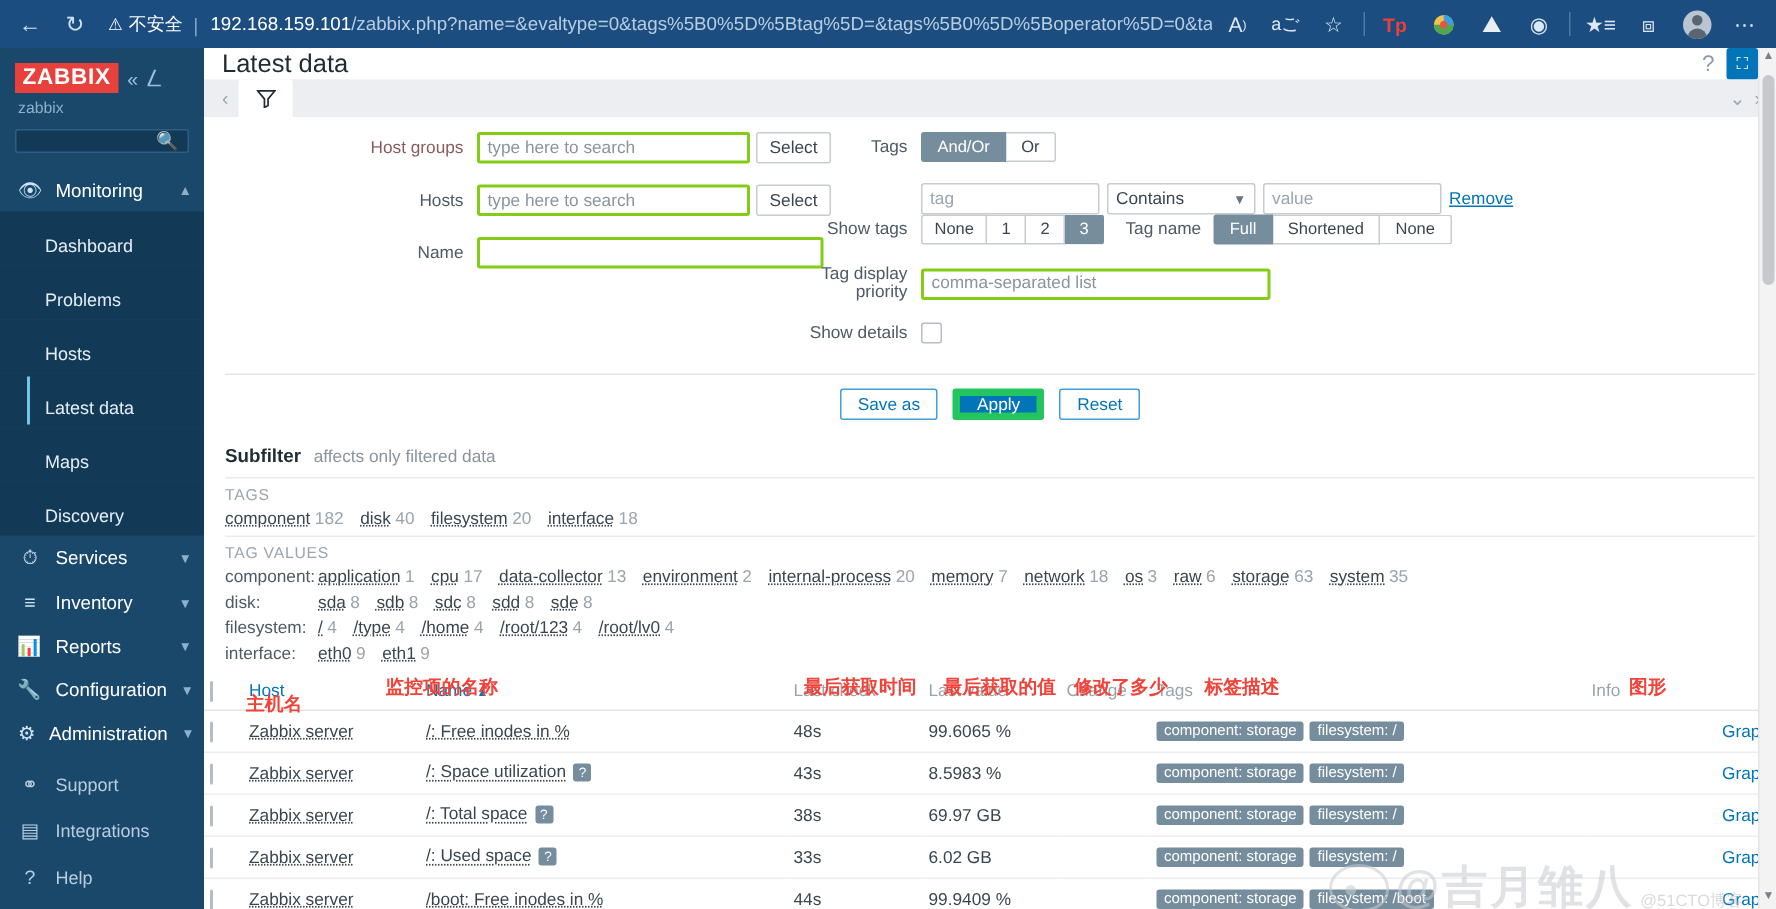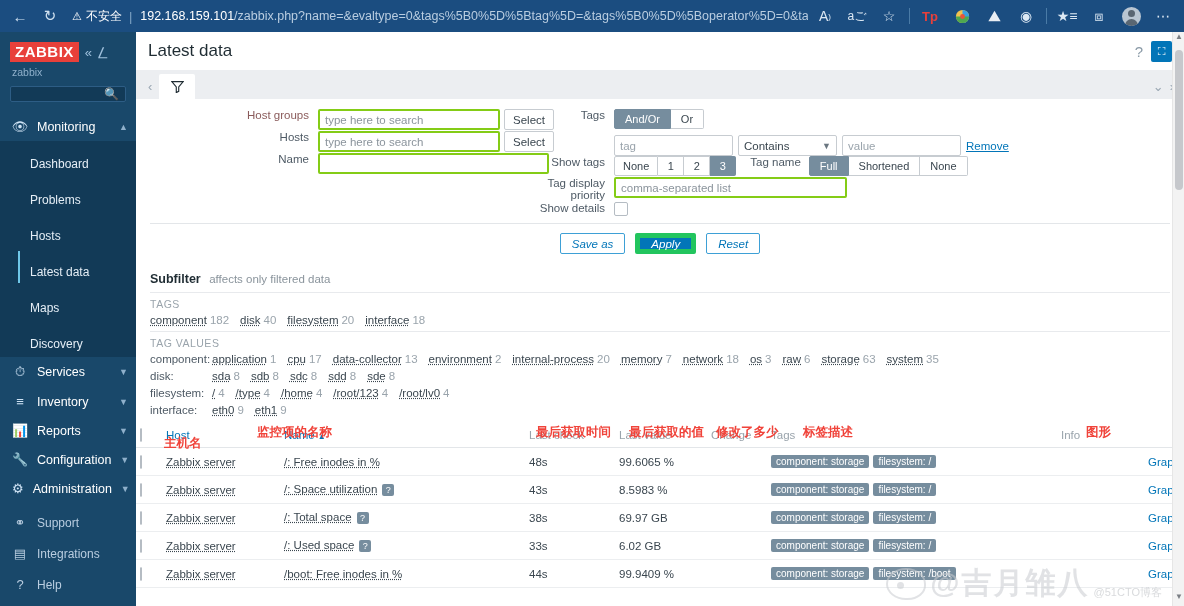--- a/index.html
+++ b/index.html
@@ -112,21 +112,21 @@
     background:#fff; width:36px; height:25px; display:flex; align-items:center;
     justify-content:center; border-radius: 2px 2px 0 0;
   }
   .tab-right { margin-left:auto; display:flex; align-items:center; gap:6px; padding: 0 10px 5px 0; color:#9aa7b3; font-size:13px; }
 
   .filter-body { background:#fff; padding: 10px 0 0 0; }
   .filter-grid { display:flex; }
   .fcol { padding: 0; }
   .fcol-left { width: 418px; padding-left: 90px; }
   .fcol-right { flex:1 1 auto; padding-left: 20px; }
-  .frow { display:flex; align-items:flex-start; margin-bottom: 1px; }
+  .frow { display:flex; align-items:center; margin-bottom: 14px; }
   .flabel {
     width: 92px; text-align:right; padding-right: 9px; font-size: 11.5px; color:#4e5a65;
     flex: 0 0 auto;
   }
   .flabel.req { color:#8a5b5b; }
   .finput {
     height: 21px; border:2px solid #84cc16; border-radius:2px; background:#fff;
     font-size: 11.5px; color:#8b949c; padding: 0 5px; display:flex; align-items:center;
   }
   .finput.w230 { width: 231px; }
@@ -149,21 +149,21 @@
   .tag-sel {
     width:99px; height:21px; border:1px solid #c7ccd1; border-radius:2px; font-size:11.5px;
     color:#3a464f; padding:0 5px; display:flex; align-items:center; background:#fff;
   }
   .tag-sel .cv { margin-left:auto; color:#6a7680; font-size:9px; }
   .tag-val { width:119px; height:21px; border:1px solid #c7ccd1; border-radius:2px; font-size:11.5px; color:#9aa4ac; padding:0 5px; display:flex; align-items:center; background:#fff;}
   .lnk { color:#0275b8; font-size:11.5px; text-decoration:underline; }
   .addlink { margin: 5px 0 8px 92px; }
   .chk { width:14px;height:14px;border:1px solid #b5bcc3;border-radius:2px;background:#fff; }
   .filter-sep { border-top:1px solid #e3e6e9; margin: 6px 14px 0 14px; }
-  .fbtns { display:flex; justify-content:center; gap:10px; padding: 9px 0 11px 0; font-style: italic; }
+  .fbtns { display:flex; justify-content:center; gap:10px; padding: 9px 0 11px 0; }
   .btn {
     height:21px; border-radius:2px; font-size:11.5px; padding: 0 11px;
     display:flex; align-items:center; justify-content:center;
   }
   .btn.ghost { border:1px solid #3ea0d6; color:#0275b8; background:#fff; }
   .btn.solid { background:#0275b8; color:#fff; border:5px solid #22c55e; }
 
   
   .subfilter { background:#fff; padding: 4px 14px 2px 14px; }
   .sf-title { font-size:12.5px; color:#1f2c33; font-weight:bold; display:inline; }

